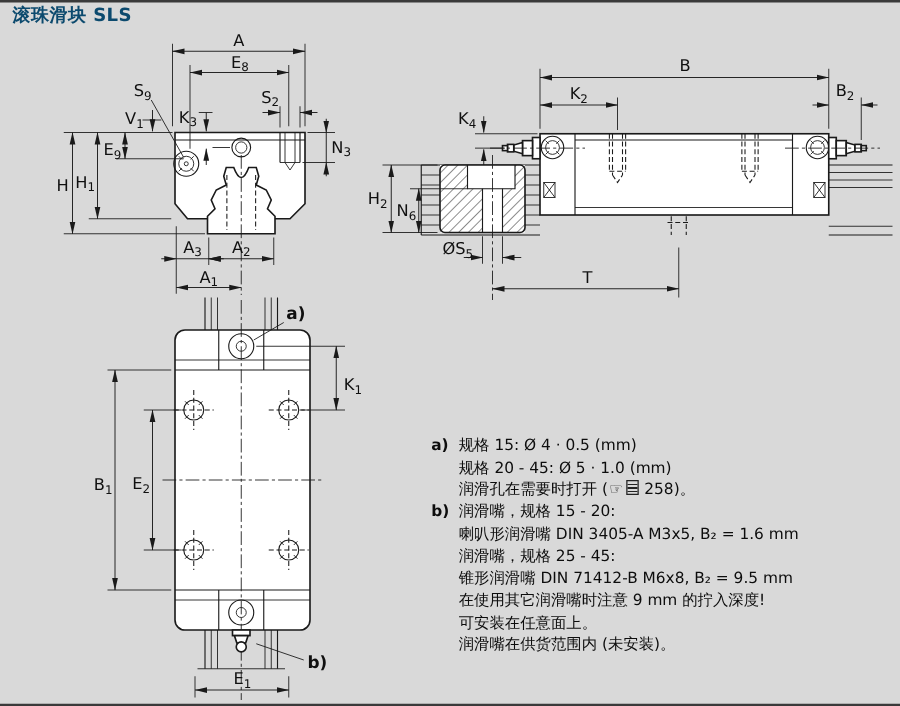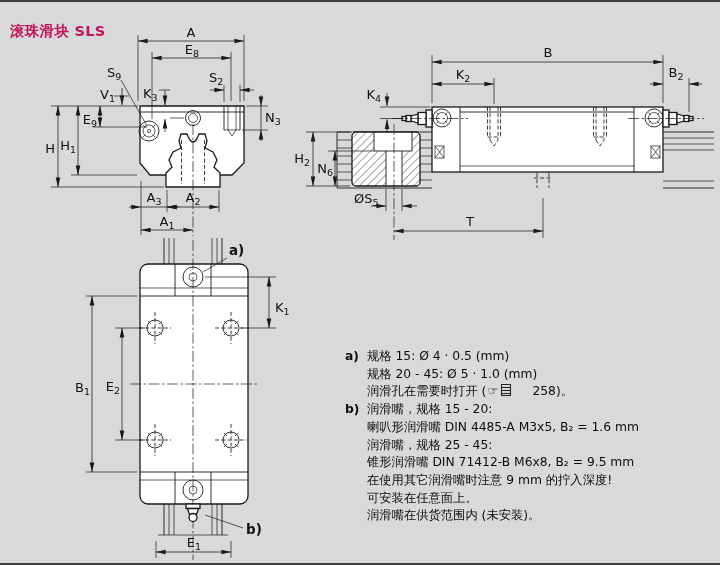--- a/index.html
+++ b/index.html
@@ -4,41 +4,41 @@
 <style>
   html,body{margin:0;padding:0}
   body{
     width:720px;height:565px;position:relative;overflow:hidden;
     background:#d9d9d9;font-family:"DejaVu Sans","Liberation Sans",sans-serif;color:#111;
   }
   .edge{position:absolute;left:0;width:720px;height:2px;background:#3a3a3a}
   .edge.top{top:0}
   .edge.bottom{top:563px}
   .title{
-    position:absolute;left:10px;top:22px;font-size:14.5px;font-weight:bold;
-    letter-spacing:.3px;color:#be185d;white-space:nowrap;
+    position:absolute;left:10px;top:3px;font-size:14.5px;font-weight:bold;
+    letter-spacing:.3px;color:#0c4a6e;white-space:nowrap;
   }
   svg.drawing{position:absolute;left:0;top:0}
   svg text{font-family:"DejaVu Sans","Liberation Sans",sans-serif;font-size:13px;fill:#101010}
   svg text tspan.sub{font-size:9.5px}
   svg text.co{font-weight:bold;font-size:13.5px}
   .notes{
     position:absolute;left:345px;top:348px;width:372px;
     font-size:12.3px;line-height:1.44;color:#0d0d0d;
   }
   .note{display:flex}
   .nlabel{width:22px;flex:none;font-weight:bold}
   .nbody{flex:1}
   .hand-glyph{margin-left:1px}
   .page-icon{
     display:inline-block;width:8px;height:10px;border:1px solid #222;
     margin:0 3px 0 3px;vertical-align:-1px;
     background:repeating-linear-gradient(to bottom,transparent 0 2px,#222 2px 3px);
   }
-  .ref{margin-left:18px}
+  .ref{margin-left:1px}
 </style>
 </head>
 <body>
 
 <div class="edge top"></div>
 <div class="edge bottom"></div>
 
 <div class="title">滚珠滑块 SLS</div>
 
 <svg class="drawing" width="720" height="565" viewBox="0 0 720 565">
@@ -456,21 +456,21 @@
     <div class="nbody">
       <div>规格 15: Ø 4 · 0.5 (mm)</div>
       <div>规格 20 - 45: Ø 5 · 1.0 (mm)</div>
       <div><span>润滑孔在需要时打开 (</span><span class="hand-glyph">☞</span><span class="page-icon"></span><span class="ref">258</span><span>)。</span></div>
     </div>
   </div>
   <div class="note">
     <div class="nlabel">b)</div>
     <div class="nbody">
       <div>润滑嘴，规格 15 - 20:</div>
-      <div>喇叭形润滑嘴 DIN 4485-A M3x5, B₂ = 1.6 mm</div>
+      <div>喇叭形润滑嘴 DIN 3405-A M3x5, B₂ = 1.6 mm</div>
       <div>润滑嘴，规格 25 - 45:</div>
       <div>锥形润滑嘴 DIN 71412-B M6x8, B₂ = 9.5 mm</div>
       <div>在使用其它润滑嘴时注意 9 mm 的拧入深度!</div>
       <div>可安装在任意面上。</div>
       <div>润滑嘴在供货范围内 (未安装)。</div>
     </div>
   </div>
 </div>
 
 </body></html>

